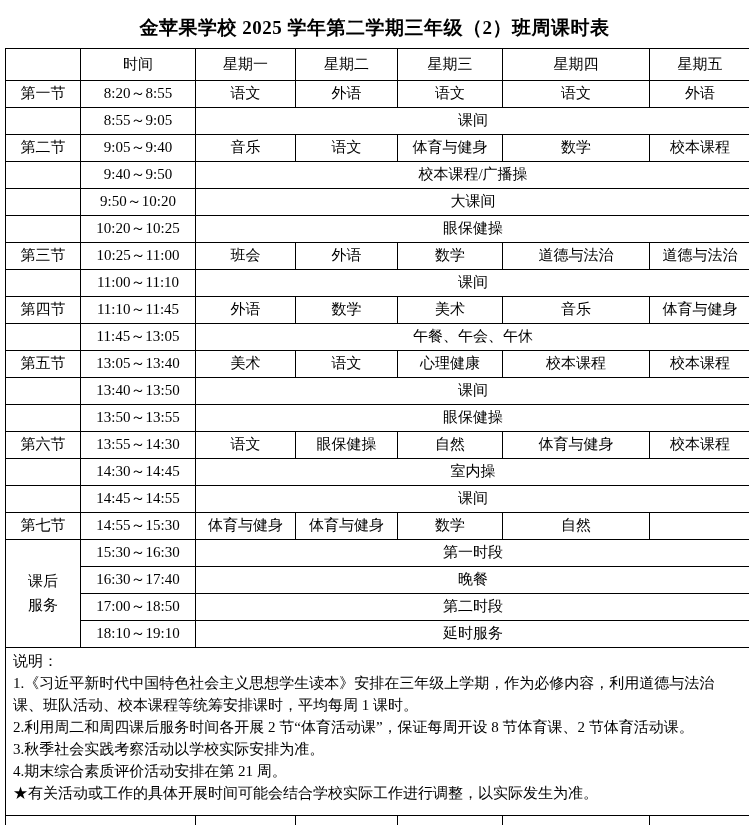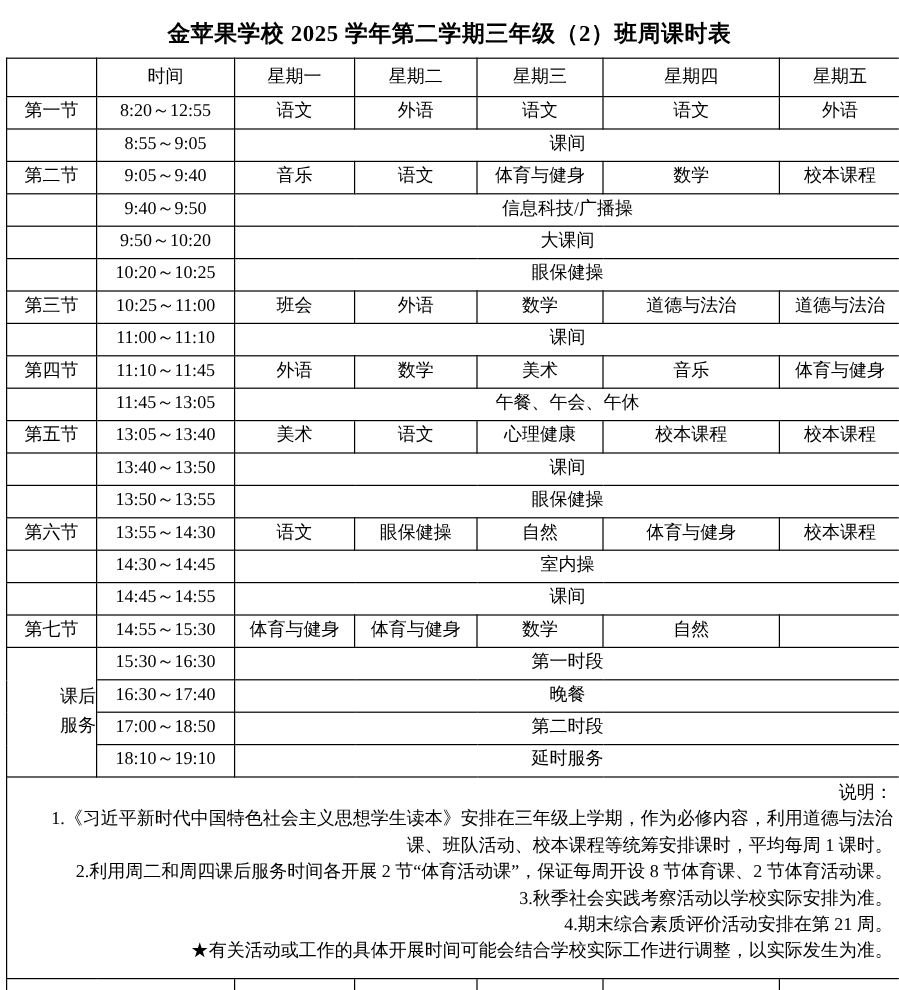--- a/index.html
+++ b/index.html
@@ -37,33 +37,31 @@
     padding: 0;
     height: 26px;
     line-height: 1.15;
     overflow: hidden;
     white-space: nowrap;
   }
   .timetable thead th { height: 31px; }
   td.period-cell-multiline {
     white-space: pre-line;
     line-height: 1.55;
-    text-align: right;
   }
   td.notes-cell {
     text-align: left;
     vertical-align: top;
     white-space: normal;
     height: 163px;
     padding: 2px 6px 2px 7px;
   }
   .note-line {
     font-size: 15px;
     line-height: 22px;
-    text-align: right;
   }
   tr.partial-row td { height: 12px; border-bottom: none; }
 </style>
 </head>
 <body>
 
 <div class="title">金苹果学校 2025 学年第二学期三年级（2）班周课时表</div>
 
 <table class="timetable">
   <colgroup>
@@ -82,21 +80,21 @@
         <th>星期一</th>
         <th>星期二</th>
         <th>星期三</th>
         <th>星期四</th>
         <th>星期五</th>
       </tr>
   </thead>
   <tbody>
       <tr>
         <td>第一节</td>
-        <td>8:20～12:55</td>
+        <td>8:20～8:55</td>
         <td>语文</td>
         <td>外语</td>
         <td>语文</td>
         <td>语文</td>
         <td>外语</td>
       </tr>
       <tr>
         <td></td>
         <td>8:55～9:05</td>
         <td colspan="5">课间</td>
@@ -106,21 +104,21 @@
         <td>9:05～9:40</td>
         <td>音乐</td>
         <td>语文</td>
         <td>体育与健身</td>
         <td>数学</td>
         <td>校本课程</td>
       </tr>
       <tr>
         <td></td>
         <td>9:40～9:50</td>
-        <td colspan="5">信息科技/广播操</td>
+        <td colspan="5">校本课程/广播操</td>
       </tr>
       <tr>
         <td></td>
         <td>9:50～10:20</td>
         <td colspan="5">大课间</td>
       </tr>
       <tr>
         <td></td>
         <td>10:20～10:25</td>
         <td colspan="5">眼保健操</td>

